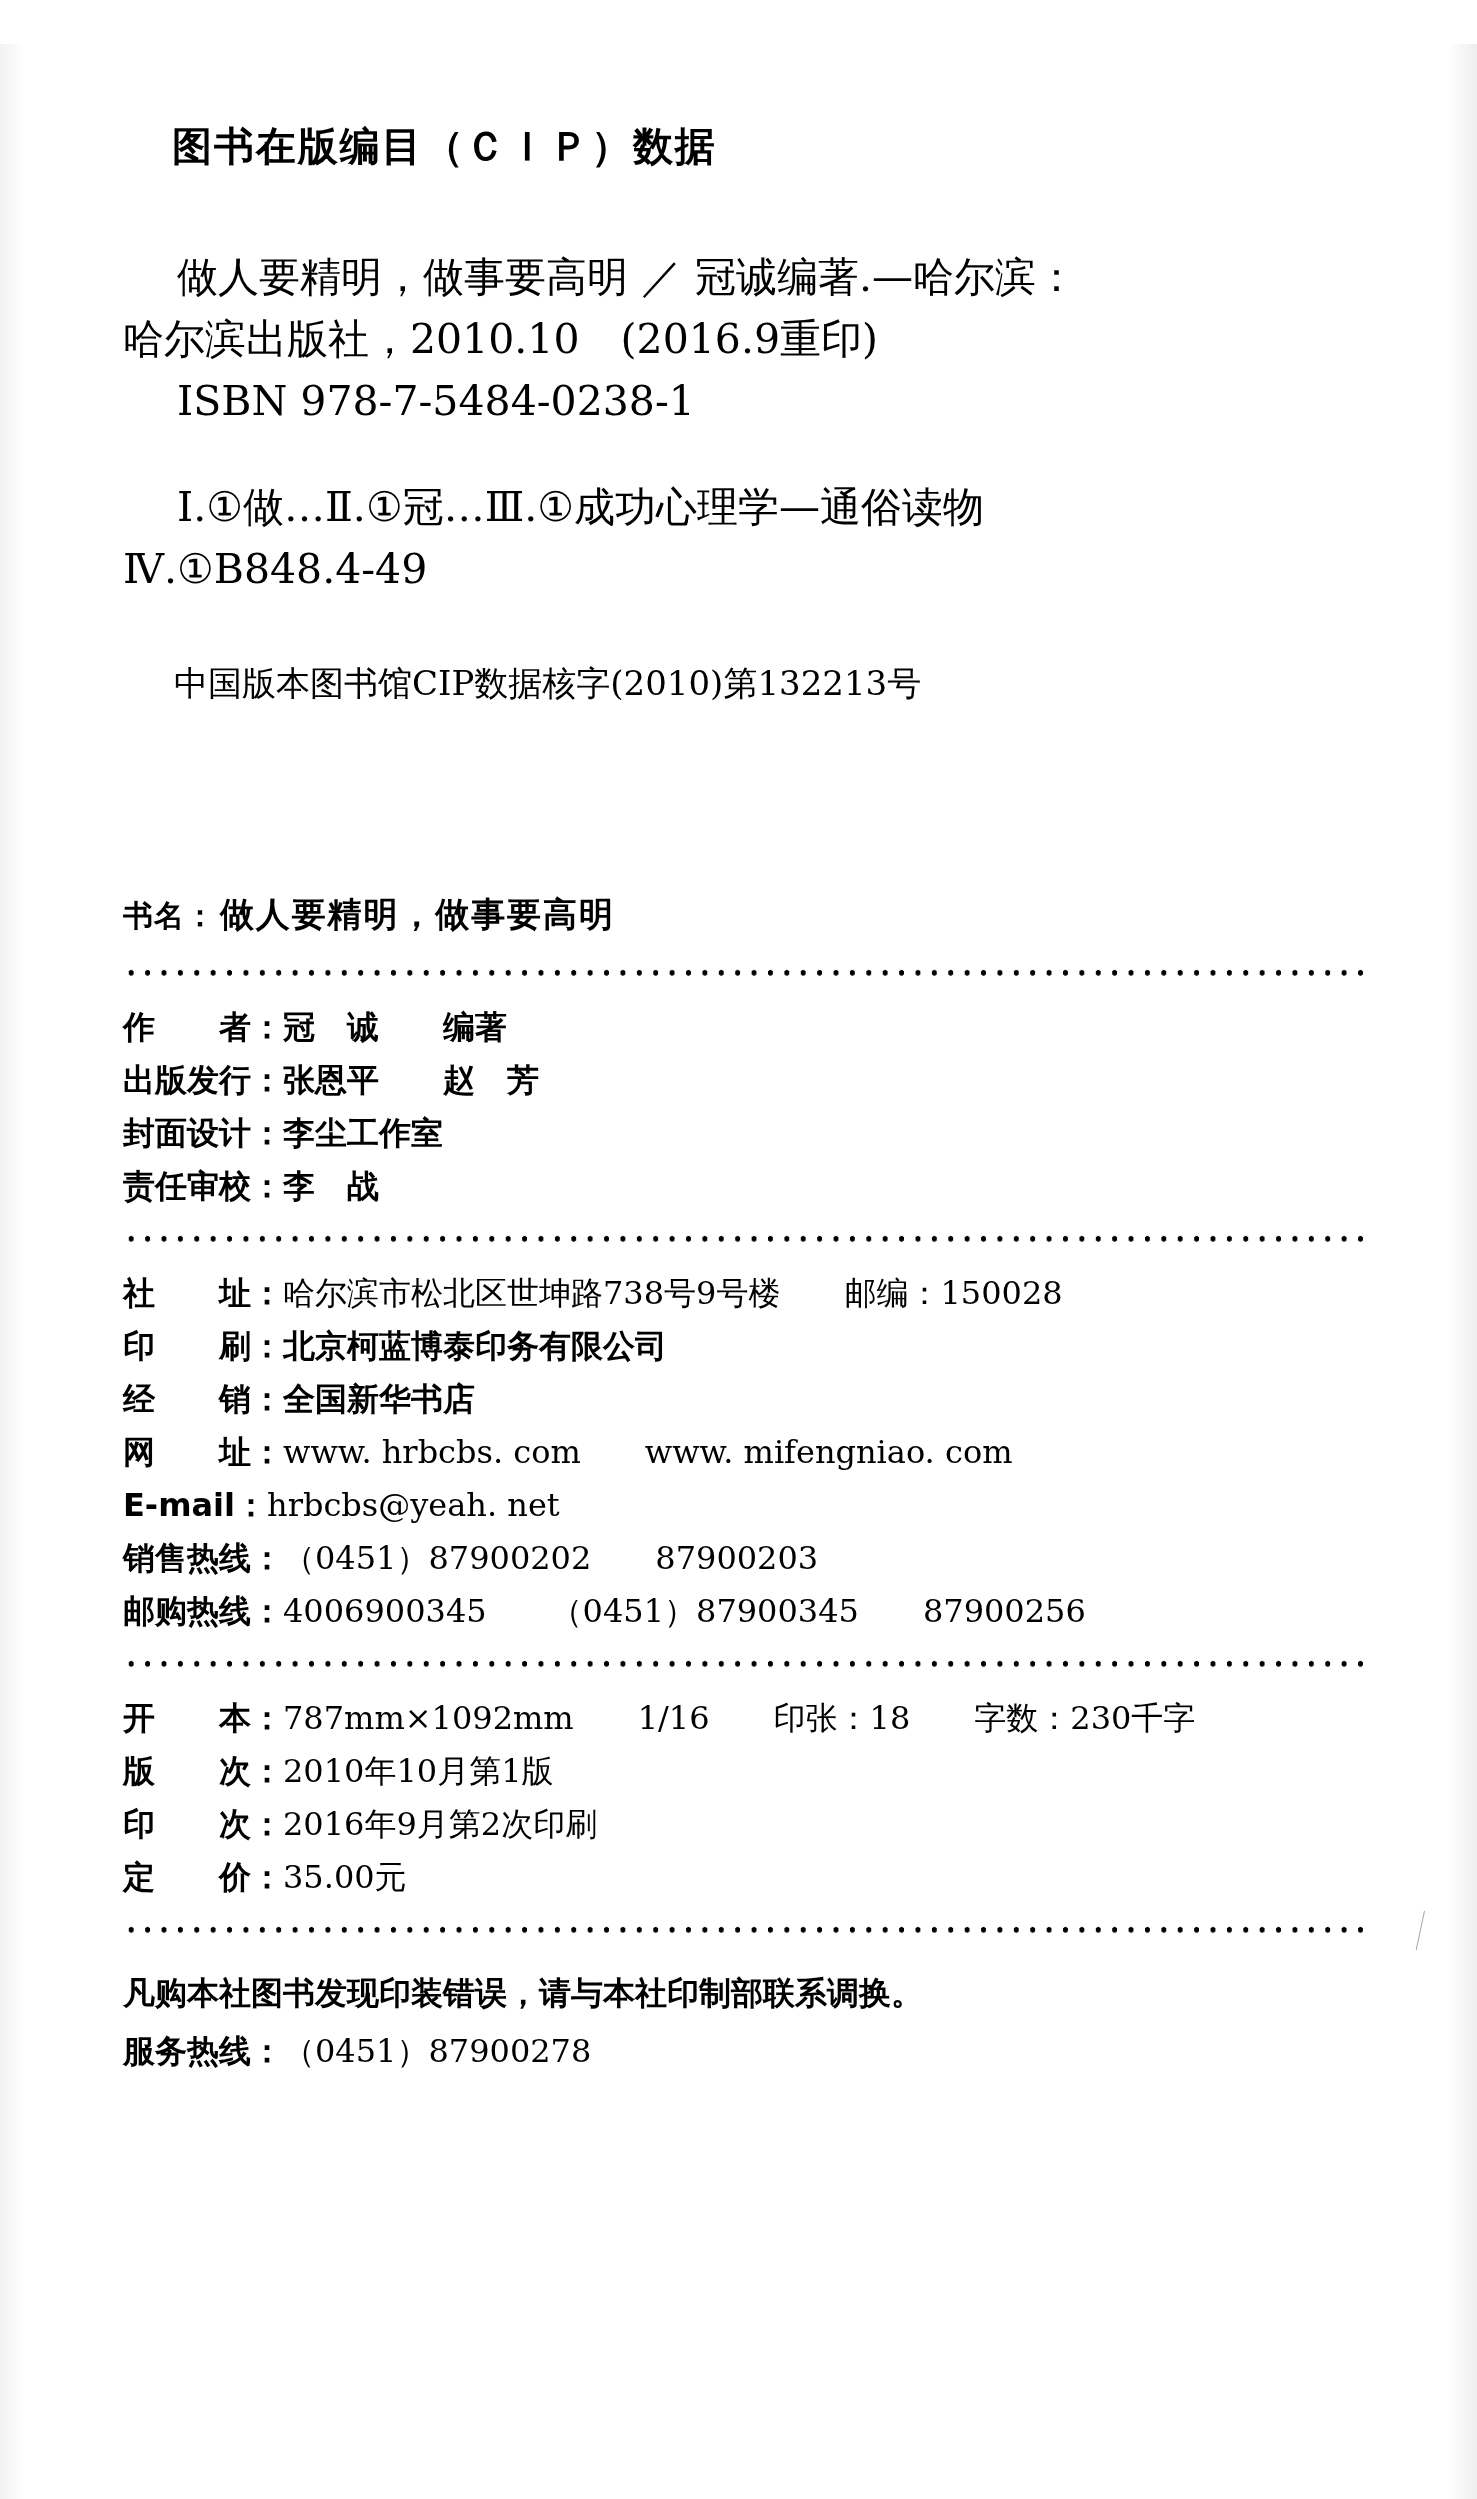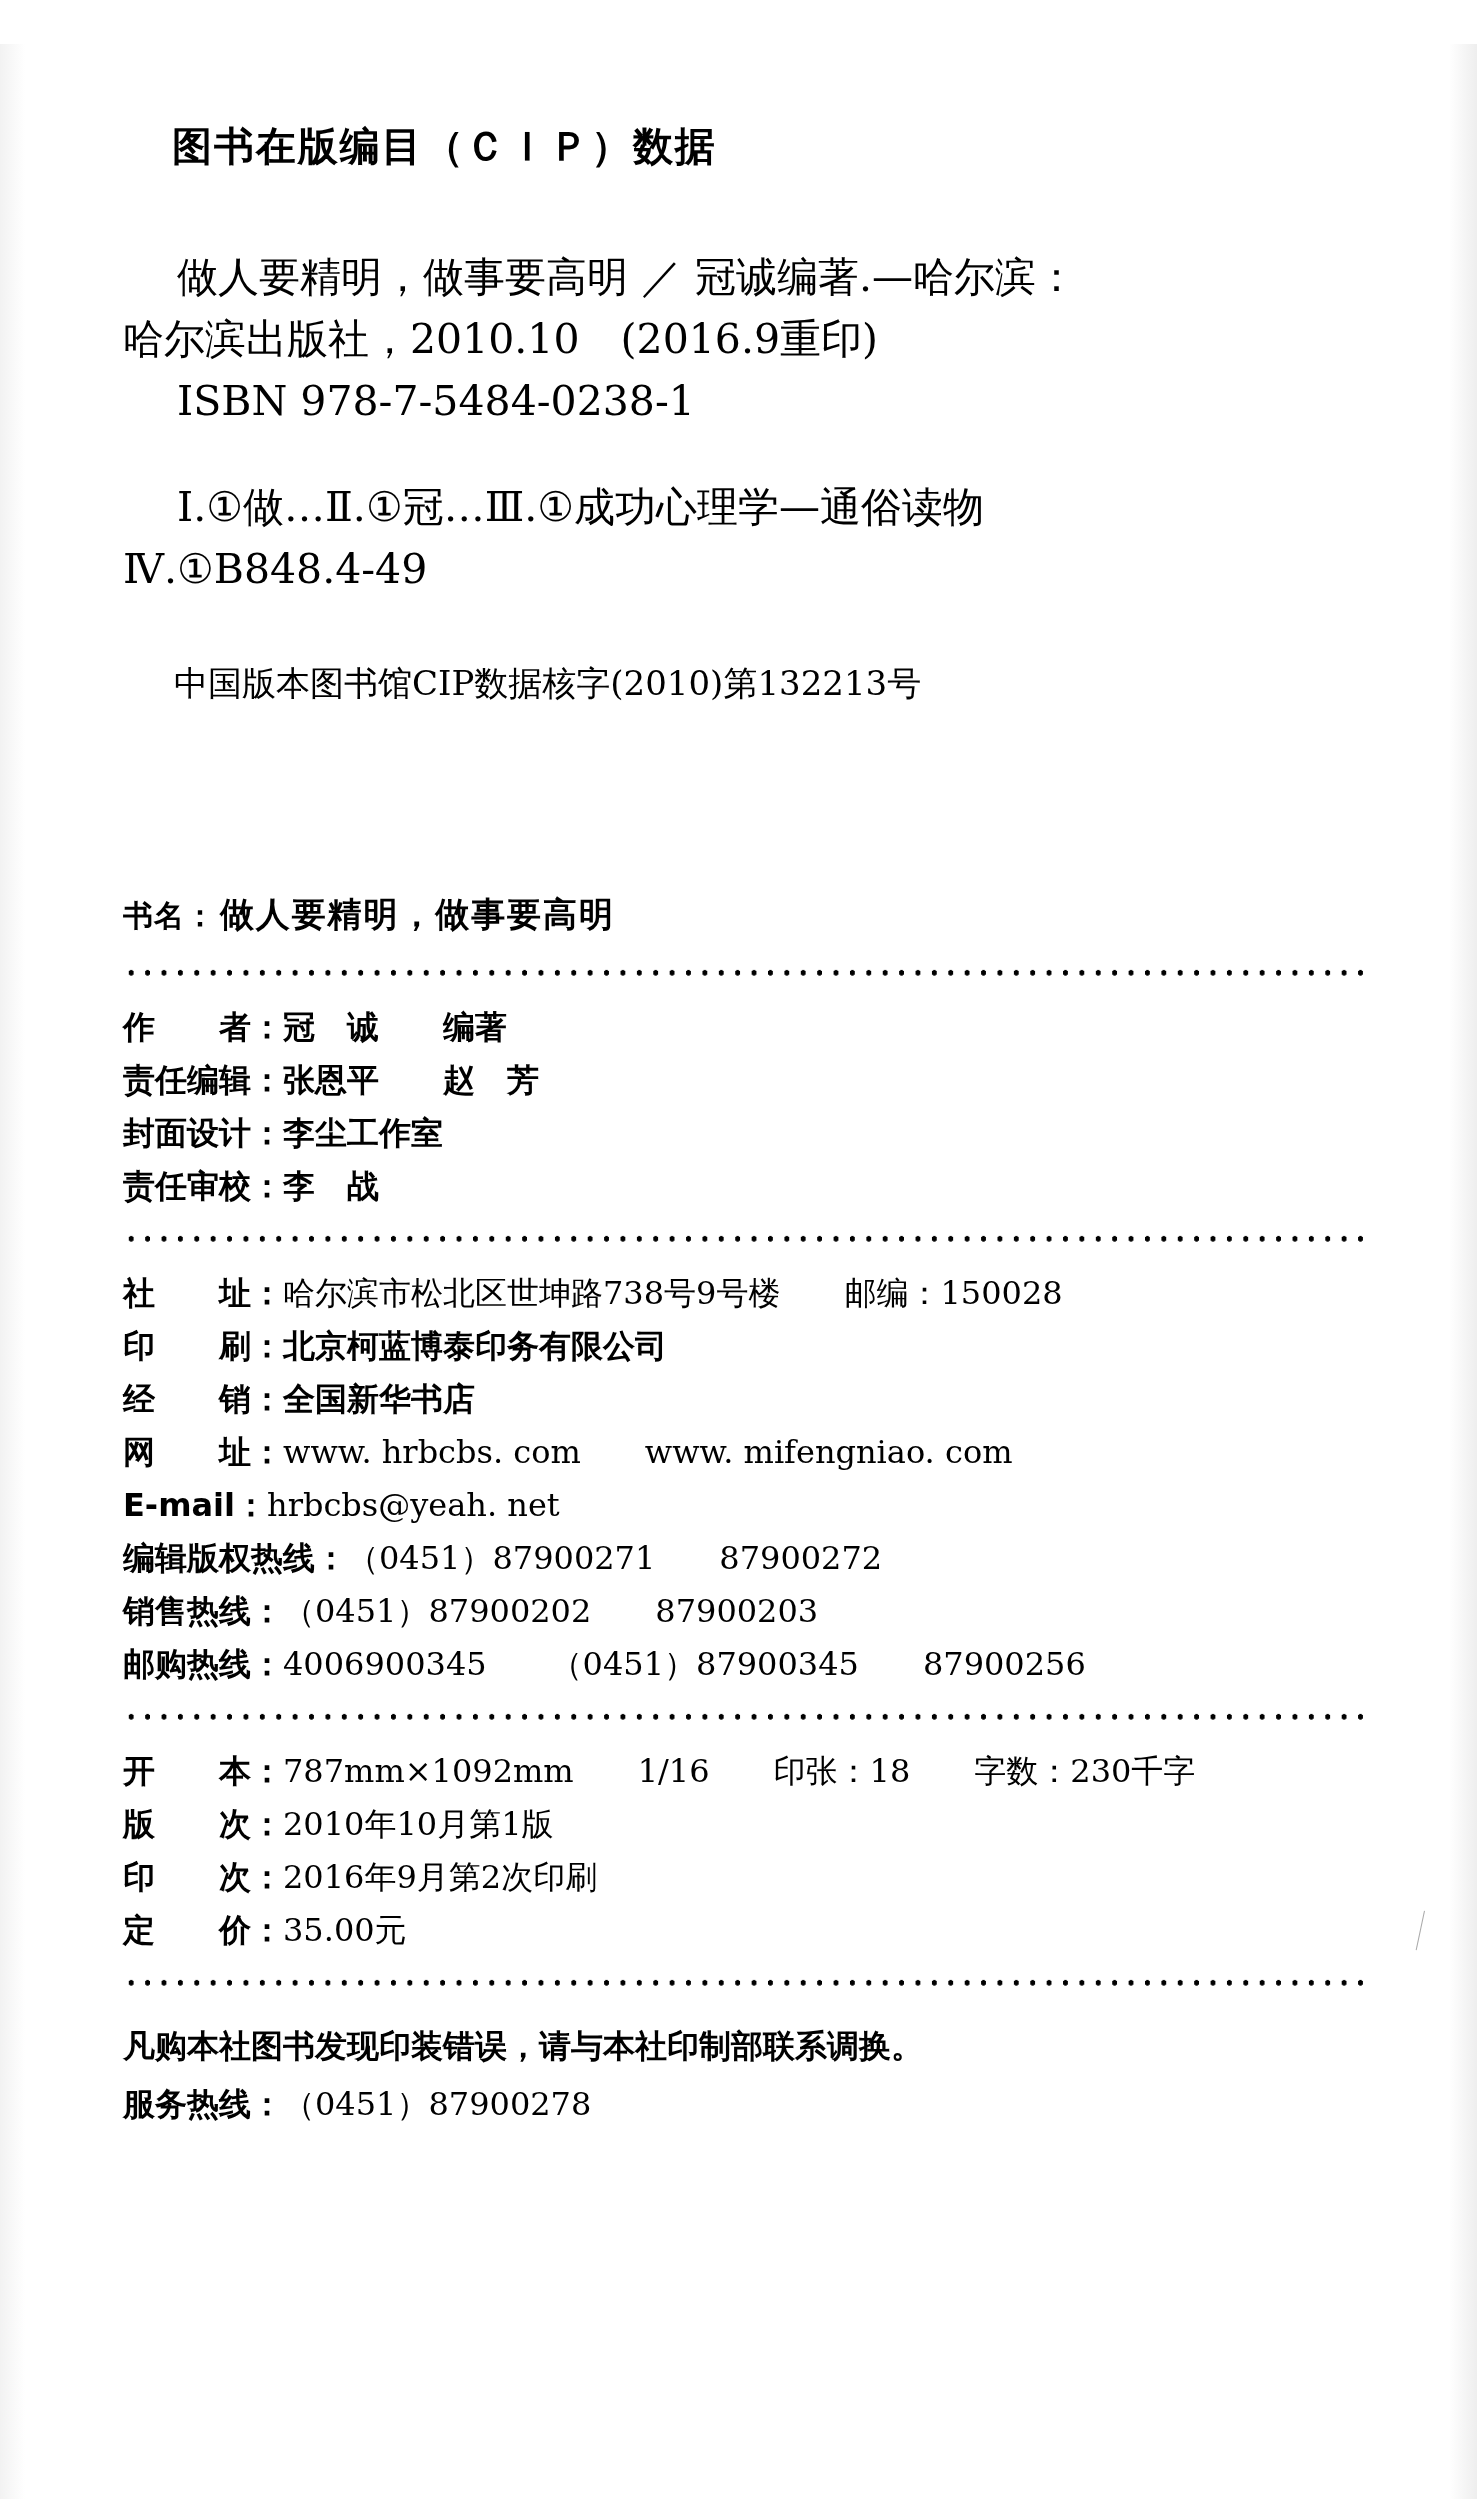--- a/index.html
+++ b/index.html
@@ -173,21 +173,21 @@
       <span class="lbl">书名：</span><span class="val">做人要精明，做事要高明</span>
     </div>
 
     <div class="dotrule"></div>
 
     <div class="group">
       <div class="row">
         <span class="lbl">作　　者：</span><span class="val-sans">冠　诚　　编著</span>
       </div>
       <div class="row">
-        <span class="lbl">责任编辑：</span><span class="val-sans">张恩平　　赵　芳</span>
+        <span class="lbl">出版发行：</span><span class="val-sans">张恩平　　赵　芳</span>
       </div>
       <div class="row">
         <span class="lbl">封面设计：</span><span class="val-sans">李尘工作室</span>
       </div>
       <div class="row">
         <span class="lbl">责任审校：</span><span class="val-sans">李　战</span>
       </div>
     </div>
 
     <div class="dotrule"></div>
@@ -200,23 +200,20 @@
         <span class="lbl">印　　刷：</span><span class="val-sans">北京柯蓝博泰印务有限公司</span>
       </div>
       <div class="row">
         <span class="lbl">经　　销：</span><span class="val-sans">全国新华书店</span>
       </div>
       <div class="row">
         <span class="lbl">网　　址：</span><span class="val">www. hrbcbs. com　　www. mifengniao. com</span>
       </div>
       <div class="row">
         <span class="lbl">E-mail：</span><span class="val">hrbcbs@yeah. net</span>
-      </div>
-      <div class="row">
-        <span class="lbl">编辑版权热线：</span><span class="val">（0451）87900271　　87900272</span>
       </div>
       <div class="row">
         <span class="lbl">销售热线：</span><span class="val">（0451）87900202　　87900203</span>
       </div>
       <div class="row">
         <span class="lbl">邮购热线：</span><span class="val">4006900345　　（0451）87900345　　87900256</span>
       </div>
     </div>
 
     <div class="dotrule"></div>

